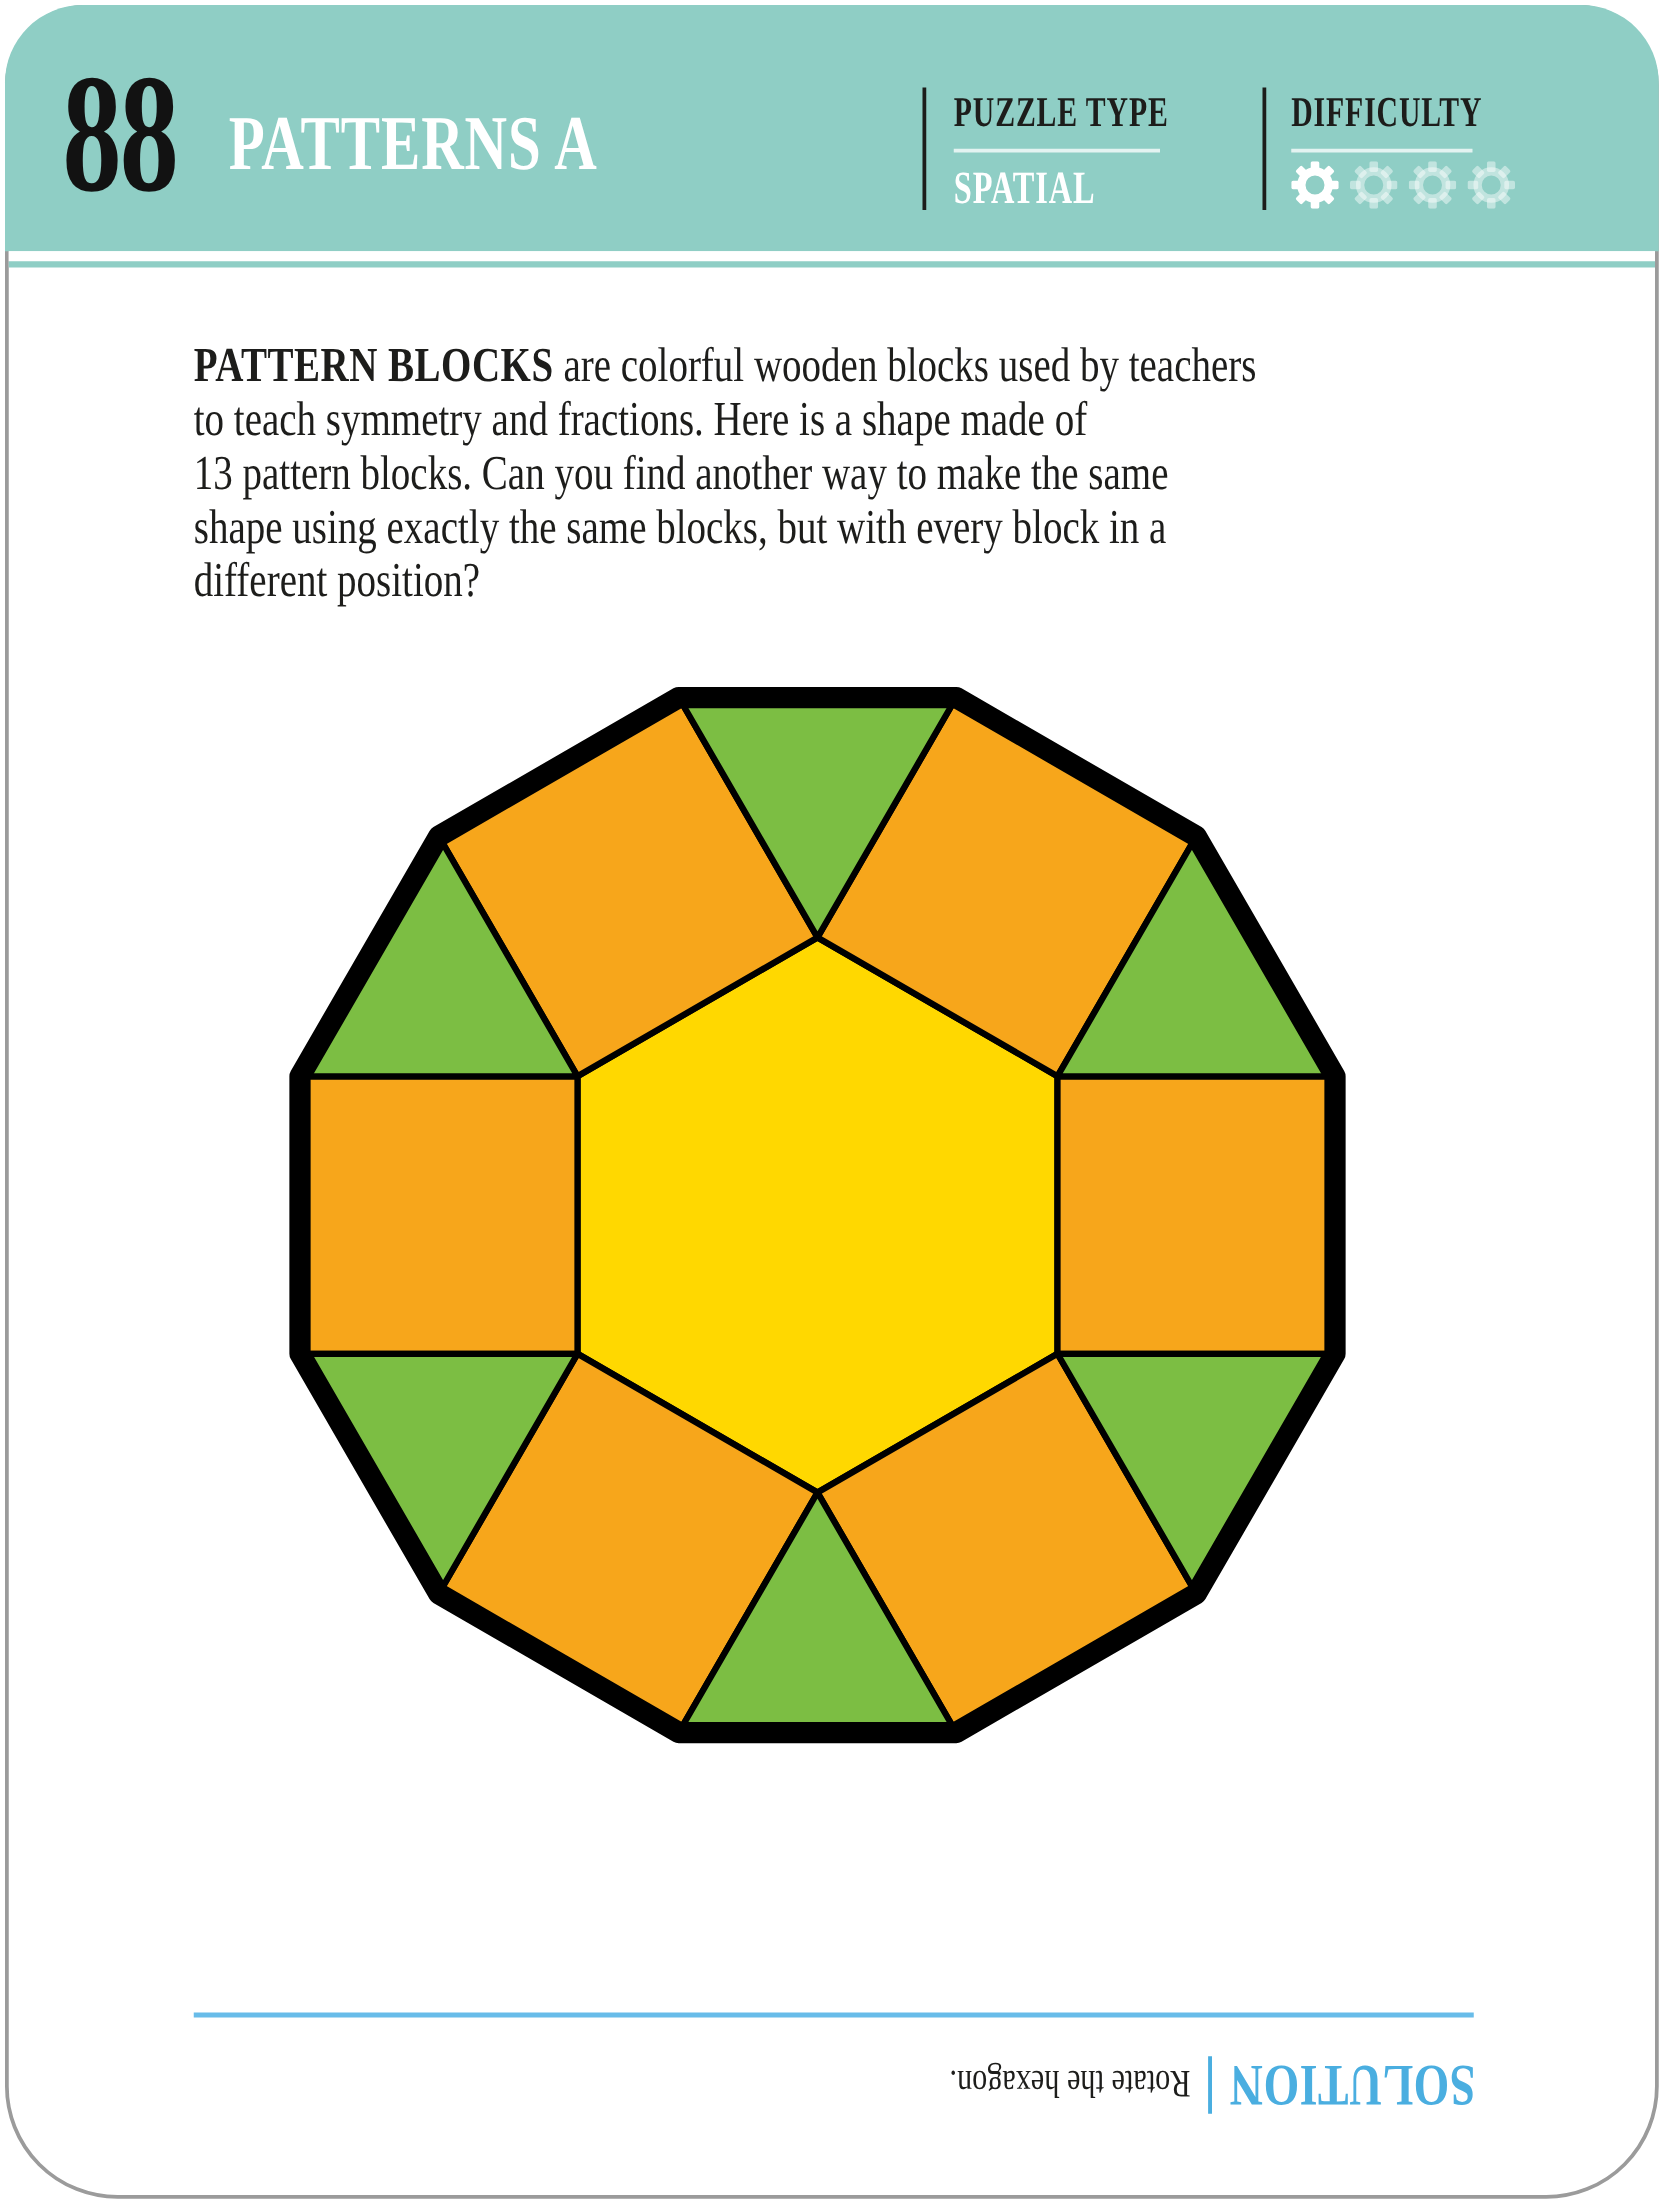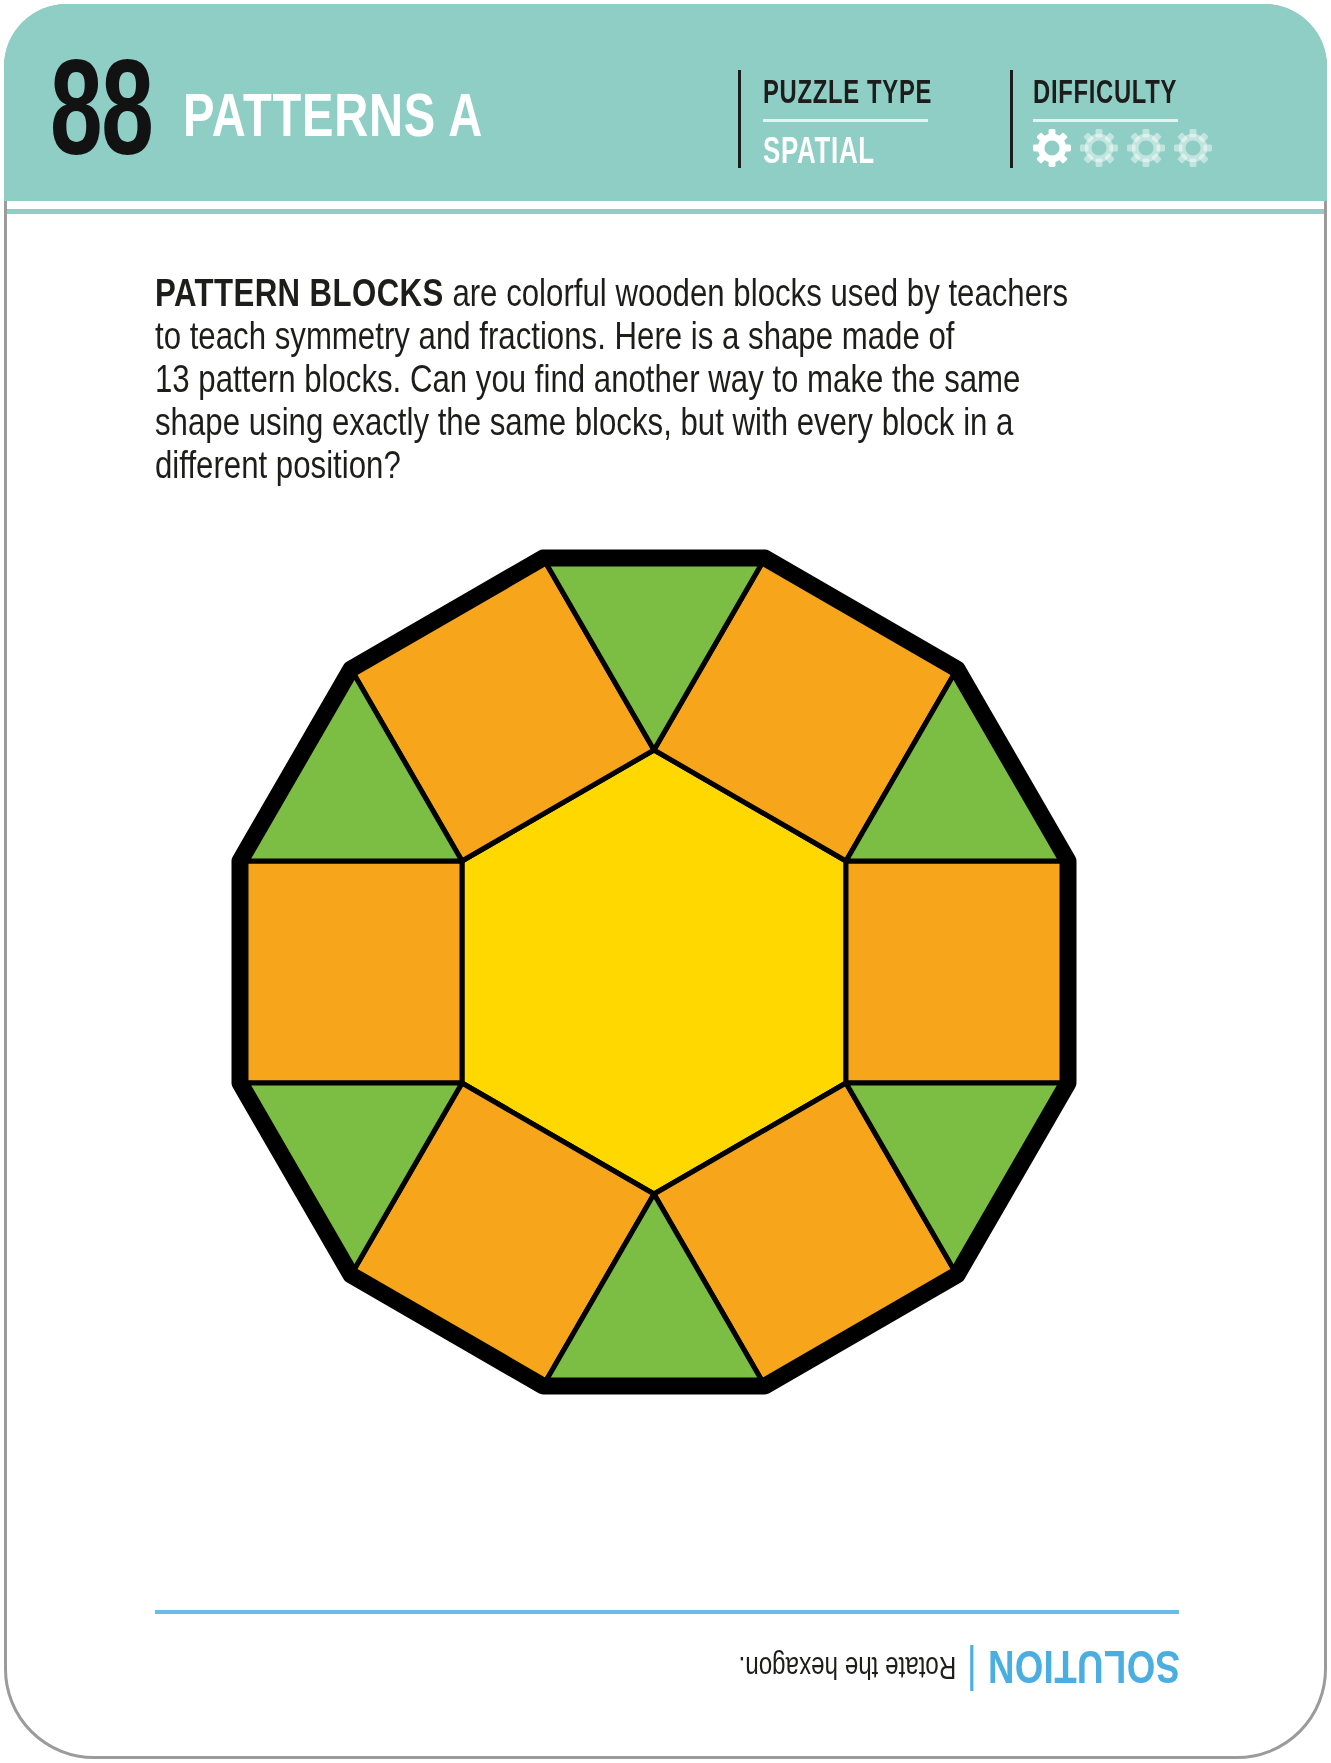--- a/index.html
+++ b/index.html
@@ -1,17 +1,17 @@
 <!DOCTYPE html>
 <html><head>
 <meta charset="utf-8">
 <style>
   html,body{margin:0;padding:0;background:#fff;}
   .page{position:relative;width:1331px;height:1763px;background:#fff;overflow:hidden;
-        font-family:Liberation Sans, sans-serif;color:#1d1d1b;}
+        font-family:Liberation Serif, serif;color:#1d1d1b;}
   .card{position:absolute;inset:4px;border:3px solid #9b9b9b;
         border-radius:64px 64px 90px 90px;background:#fff;}
   .header{position:absolute;left:4px;right:4px;top:4px;height:197px;
           background:#8FCEC5;border-radius:62px 62px 0 0;}
   .stripe-white{position:absolute;left:7px;right:7px;top:201px;height:8px;background:#fff;}
   .stripe-teal{position:absolute;left:7px;right:7px;top:209px;height:5px;background:#8FCEC5;}
 
   
   .cond{display:inline-block;white-space:nowrap;transform-origin:0 0;}
 

